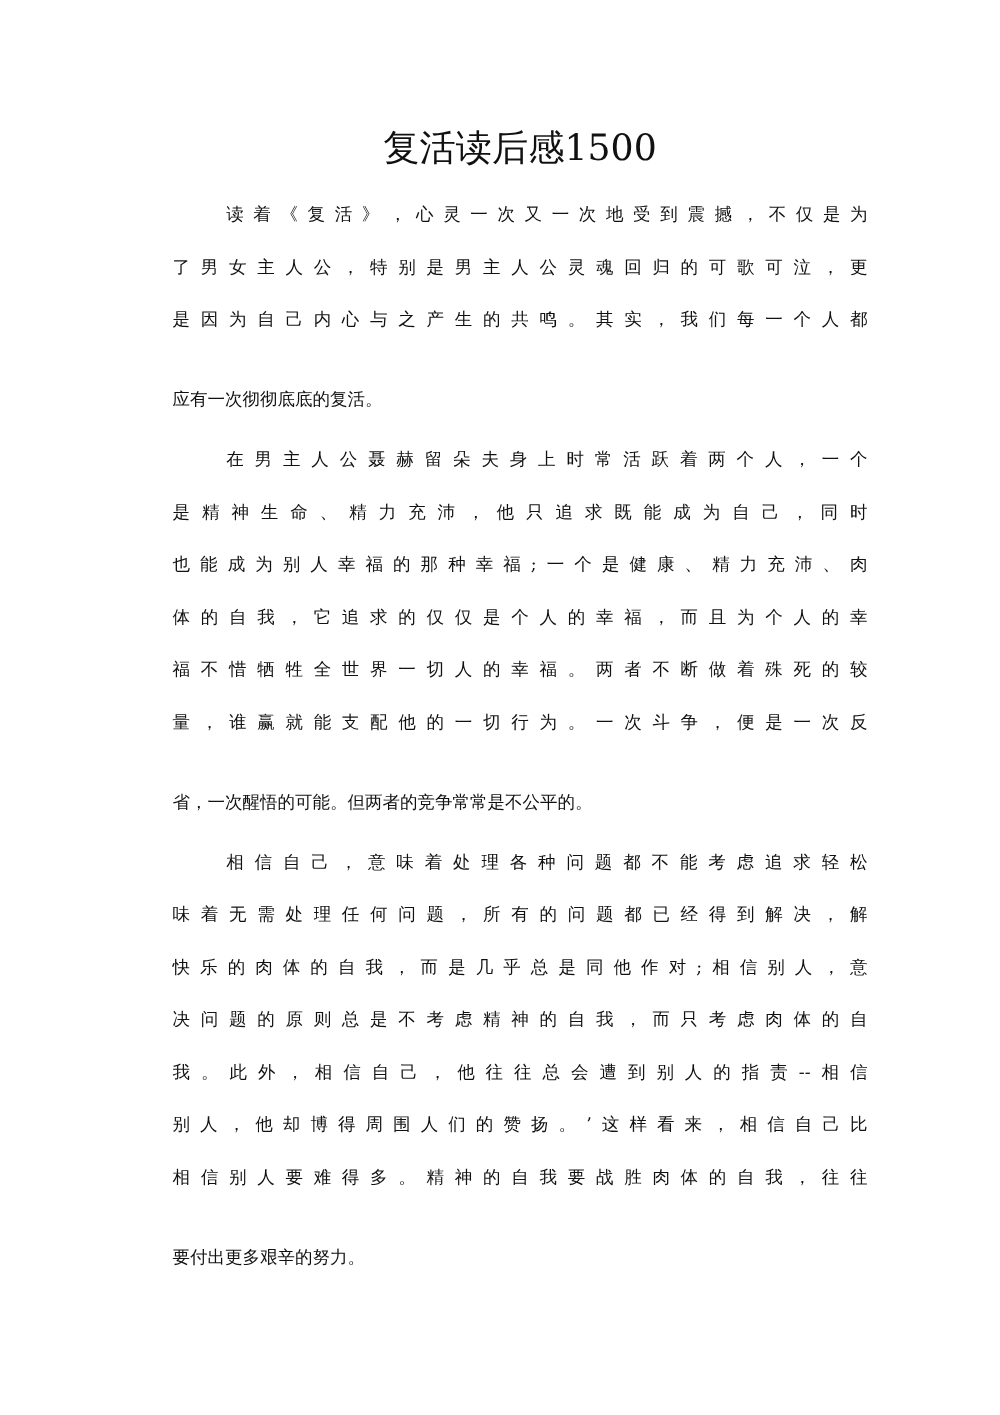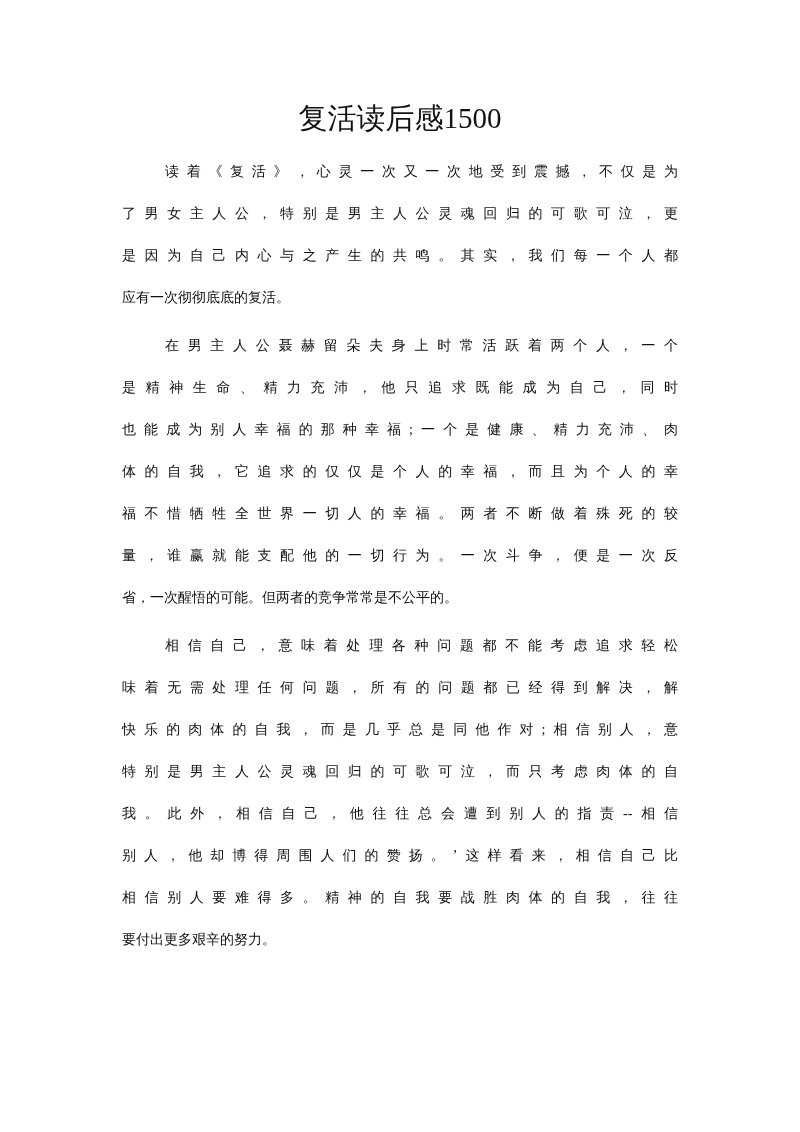--- a/index.html
+++ b/index.html
@@ -10,24 +10,23 @@
     body {
       width: 800px;
       height: 1132px;
       position: relative;
       overflow: hidden;
       font-family: "DejaVu Serif", "Liberation Serif", serif;
       color: #111111;
     }
     .page {
       position: absolute;
-      left: 0; top: 0;
+      left: 16px; top: 0;
       width: 650px;
       height: 1132px;
-      font-family: Liberation Serif, serif;
     }
     .title {
       position: absolute;
       left: 0;
       top: 97px;
       width: 800px;
       text-align: center;
       font-size: 29px;
       line-height: 42px;
       font-weight: normal;
@@ -44,20 +43,21 @@
       display: block;
       height: 42px;
       line-height: 42px;
       font-size: 14px;
       white-space: nowrap;
       text-align: justify;
       text-align-last: justify;
     }
     .line.last {
       text-align-last: left;
+      margin-top: 22px;
     }
     .line.indent {
       padding-left: 43px;
     }
     .para-gap {
       height: 6px;
     }
   </style>
 </head>
 <body>
@@ -85,21 +85,21 @@
       <span class="line">量，谁赢就能支配他的一切行为。一次斗争，便是一次反</span>
       <span class="line last">省，一次醒悟的可能。但两者的竞争常常是不公平的。</span>
     </div>
 
     <div class="para-gap"></div>
 
     <div>
       <span class="line indent">相信自己，意味着处理各种问题都不能考虑追求轻松</span>
       <span class="line">味着无需处理任何问题，所有的问题都已经得到解决，解</span>
       <span class="line">快乐的肉体的自我，而是几乎总是同他作对;相信别人，意</span>
-      <span class="line">特别是男主人公灵魂回归的可歌可泣，而只考虑肉体的自</span>
+      <span class="line">决问题的原则总是不考虑精神的自我，而只考虑肉体的自</span>
       <span class="line">我。此外，相信自己，他往往总会遭到别人的指责--相信</span>
       <span class="line">别人，他却博得周围人们的赞扬。’这样看来，相信自己比</span>
       <span class="line">相信别人要难得多。精神的自我要战胜肉体的自我，往往</span>
       <span class="line last">要付出更多艰辛的努力。</span>
     </div>
 
     <div class="para-gap"></div>
 
 
   </div>

